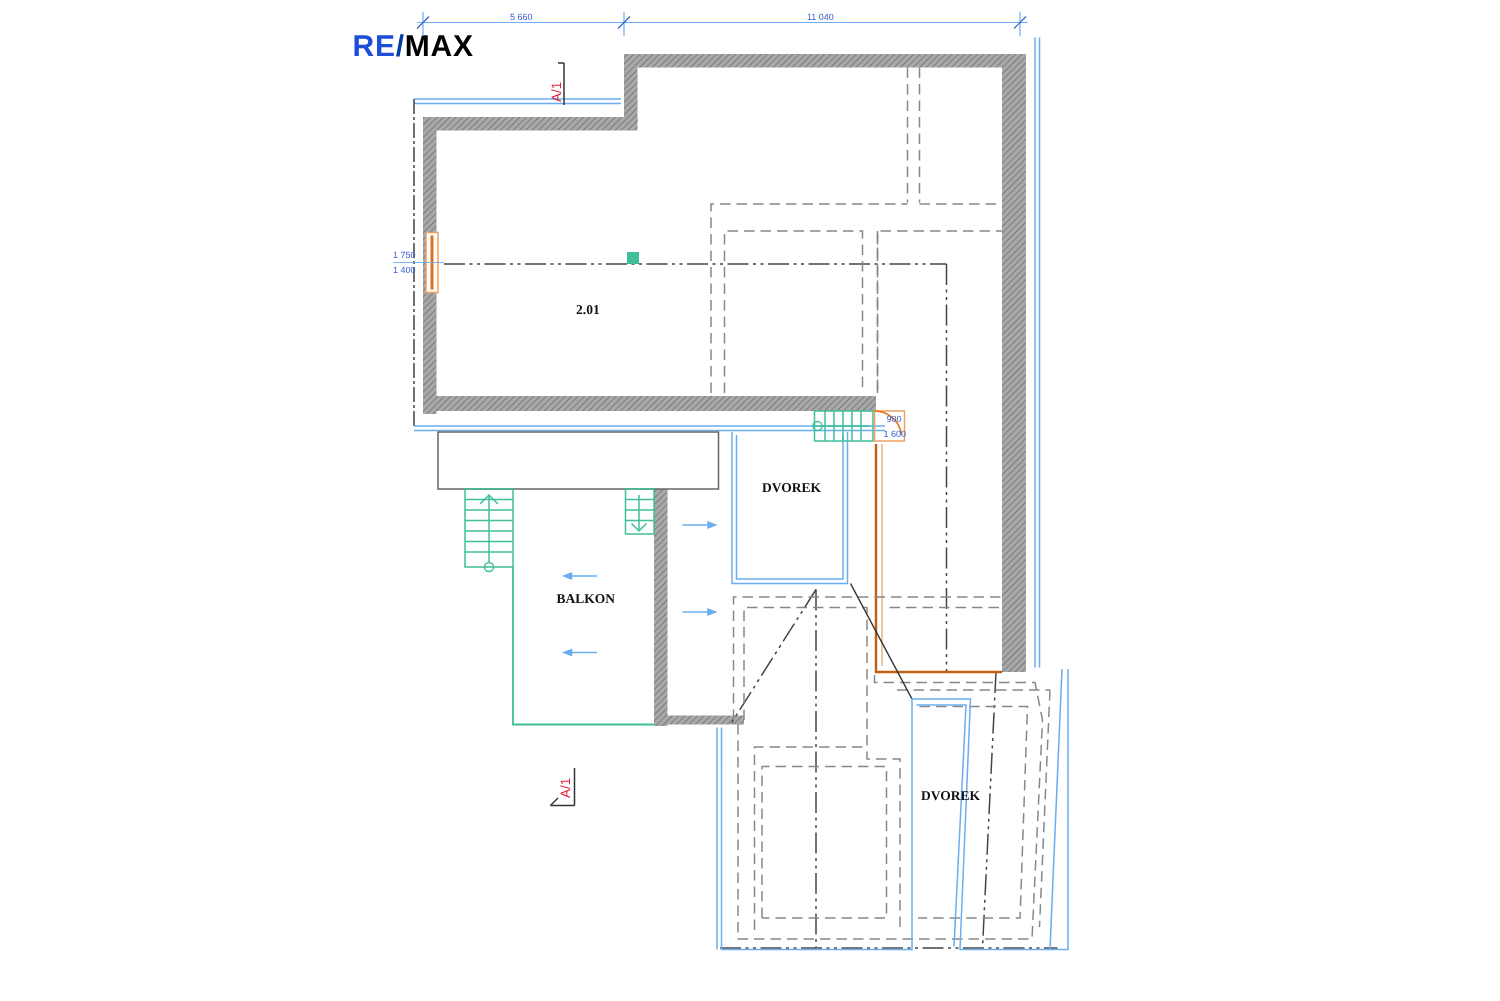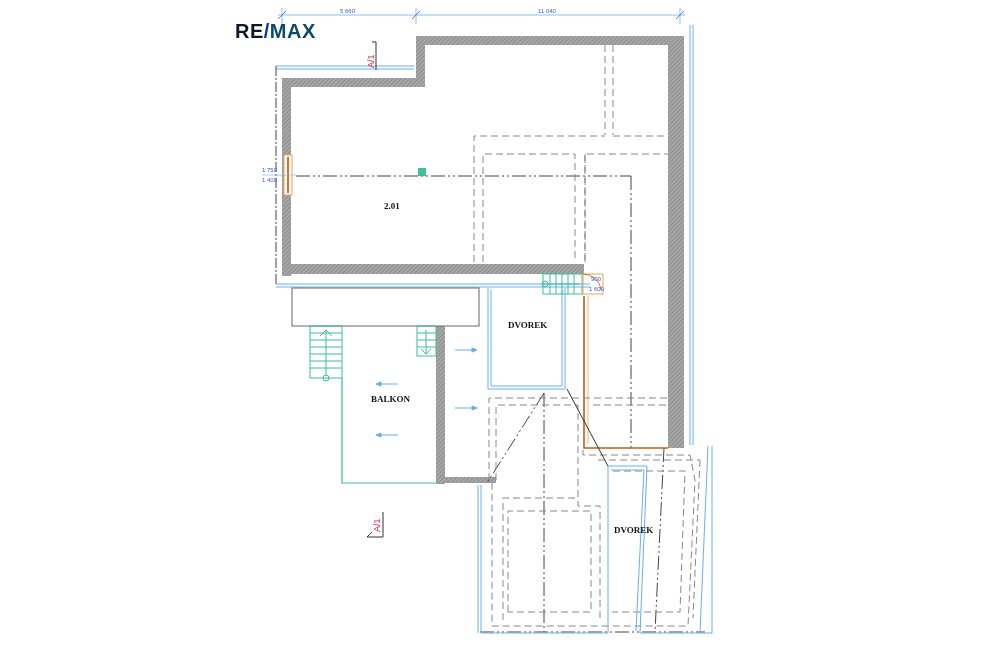--- a/index.html
+++ b/index.html
@@ -1,21 +1,21 @@
 <!DOCTYPE html>
 <html><head>
   <meta charset="utf-8">
   <style>
     html, body { margin: 0; padding: 0; background: #ffffff; }
     body { width: 1000px; height: 667px; position: relative; overflow: hidden; font-family: "Liberation Sans", sans-serif; }
     #plan { position: absolute; left: 0; top: 0; width: 1000px; height: 667px; }
     .logo { position: absolute; left: 235px; top: 18px; font-family: "Liberation Sans", sans-serif; font-weight: bold; font-size: 20px; letter-spacing: 0.5px; line-height: 26px; }
-    .logo .re { color: #0f172a; }
+    .logo .re { color: #1d4ed8; }
     .logo .slash { color: #003da5; }
-    .logo .max { color: #0c4a6e; }
+    .logo .max { color: #000000; }
     .room-label { font-family: "Liberation Serif", serif; font-weight: bold; font-size: 9px; fill: #111; }
     .dim-text { font-family: "Liberation Sans", sans-serif; font-size: 6px; fill: #3a5fd0; }
     .sec-text { font-family: "Liberation Sans", sans-serif; font-size: 9px; fill: #e0203a; }
   </style>
 </head>
 <body>
 
 <div class="logo">
   <span class="re">RE</span><span class="slash">/</span><span class="max">MAX</span>
 </div>

